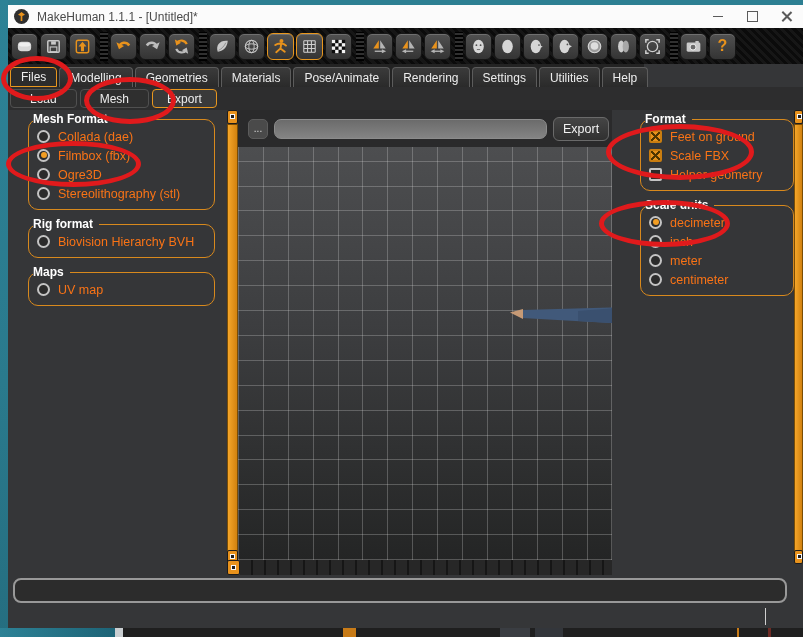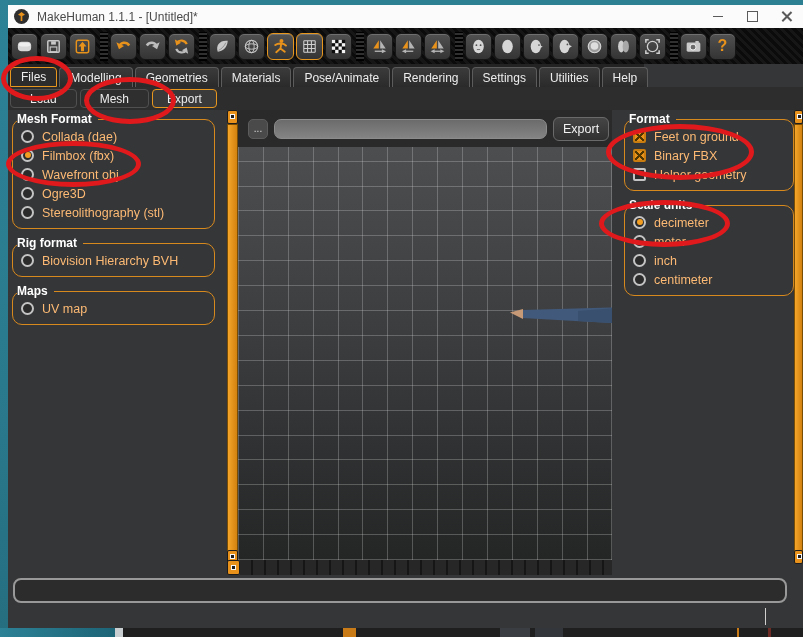--- a/index.html
+++ b/index.html
@@ -47,26 +47,26 @@
     border-radius:4px 4px 0 0;color:#ededed;font-size:12px;white-space:nowrap;box-sizing:border-box;}
   .tab.selected{border:1px solid #e8971e;background:#2c2c2c;}
   .subtabrow{position:absolute;left:8px;top:87px;width:795px;height:23px;background:#2d2d2e;
     display:flex;align-items:center;padding-left:2px;box-sizing:border-box;}
   .subtab{height:19px;padding:0 19px;margin-right:3px;display:flex;align-items:center;
     background:#2f2f2f;border:1px solid #505050;border-radius:4px;color:#ededed;font-size:12px;box-sizing:border-box;}
   .subtab.selected{border:1px solid #e8971e;background:#3a3a3a;padding:0 14px;}
 
   
   .content{position:absolute;left:8px;top:110px;width:795px;height:468px;background:#353638;}
-  fieldset.group{border:1px solid #d8891d;border-radius:10px;margin:0 0 7px 0;padding:1px 6px 6px 6px;}
+  fieldset.group{border:1px solid #d8891d;border-radius:10px;margin:0 0 7px 16px;padding:1px 6px 6px 6px;}
   fieldset.group legend{color:#fff;font-weight:bold;font-size:12px;padding:0 6px 0 0;margin-left:-2px;}
   .left-panel{position:absolute;left:4px;top:2px;width:203px;}
   .right-panel{position:absolute;left:604px;top:468px;width:190px;height:466px;background:#353638;top:0;}
   .right-panel .inner{padding:2px 8px 0 12px;}
-  .opt{display:flex;align-items:flex-start;gap:8px;padding:2.5px 2px;color:#fdba74;font-size:12.5px;}
+  .opt{display:flex;align-items:flex-start;gap:8px;padding:2.5px 2px;color:#f97316;font-size:12.5px;}
   .radio{width:13px;height:13px;border-radius:50%;border:2px solid #c4c4c4;background:#2b2b2b;
     box-sizing:border-box;position:relative;flex:0 0 auto;}
   .radio.checked::after{content:"";position:absolute;left:1.5px;top:1.5px;width:6px;height:6px;border-radius:50%;background:#f29e23;}
   .check{width:13px;height:13px;border:2px solid #c4c4c4;border-radius:2px;background:#2b2b2b;
     box-sizing:border-box;flex:0 0 auto;}
   .check.checked{border-color:#c97d10;
     background:linear-gradient(45deg,transparent 40%,#503600 40% 60%,transparent 60%),
                linear-gradient(-45deg,transparent 40%,#503600 40% 60%,transparent 60%),#e8921c;}
 
   
@@ -406,24 +406,20 @@
     <div class="left-panel">
       <fieldset class="group">
         <legend>Mesh Format</legend>
         <div class="opt">
             <span class="radio"></span>
             <span>Collada (dae)</span>
           </div>
         <div class="opt">
             <span class="radio checked"></span>
             <span>Filmbox (fbx)</span>
-          </div>
-        <div class="opt">
-            <span class="radio"></span>
-            <span>Wavefront obj</span>
           </div>
         <div class="opt">
             <span class="radio"></span>
             <span>Ogre3D</span>
           </div>
         <div class="opt">
             <span class="radio"></span>
             <span>Stereolithography (stl)</span>
           </div>
       </fieldset>
@@ -446,40 +442,40 @@
     <div class="right-panel">
       <div class="inner">
         <fieldset class="group">
           <legend>Format</legend>
           <div class="opt">
               <span class="check checked"></span>
               <span>Feet on ground</span>
             </div>
           <div class="opt">
               <span class="check checked"></span>
-              <span>Binary FBX</span>
+              <span>Scale FBX</span>
             </div>
           <div class="opt">
               <span class="check"></span>
               <span>Helper geometry</span>
             </div>
         </fieldset>
         <fieldset class="group">
           <legend>Scale units</legend>
           <div class="opt">
               <span class="radio checked"></span>
               <span>decimeter</span>
             </div>
           <div class="opt">
               <span class="radio"></span>
+              <span>inch</span>
+            </div>
+          <div class="opt">
+              <span class="radio"></span>
               <span>meter</span>
-            </div>
-          <div class="opt">
-              <span class="radio"></span>
-              <span>inch</span>
             </div>
           <div class="opt">
               <span class="radio"></span>
               <span>centimeter</span>
             </div>
         </fieldset>
       </div>
     </div>
 
     <div class="vslider" style="left:219px;top:0;height:465px;">

